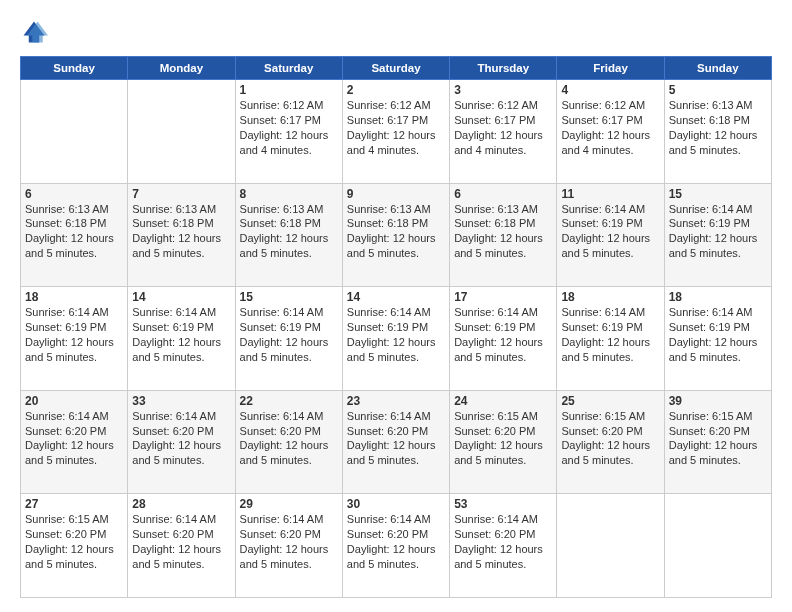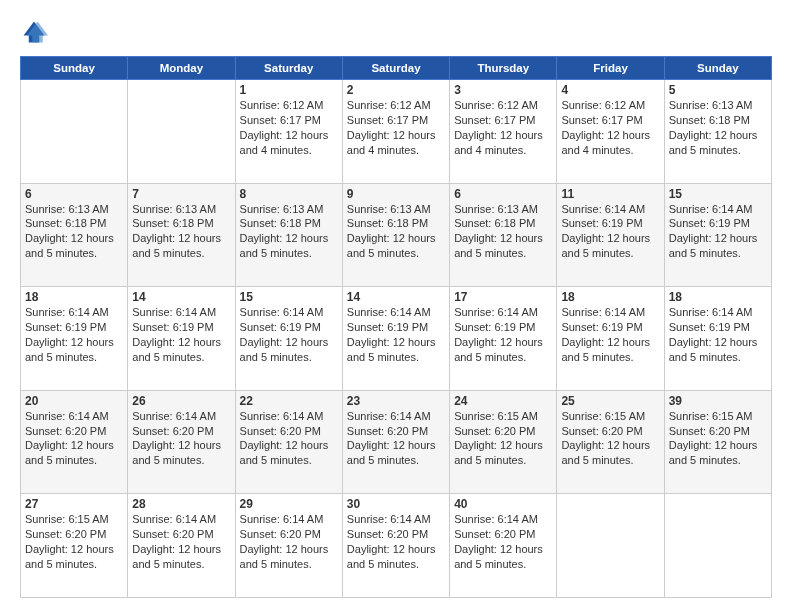--- a/index.html
+++ b/index.html
@@ -280,21 +280,21 @@
         </tr>
         <tr>
           <td>
             <span class="day-num">20</span>
             <div class="day-info" style="white-space: pre-line;">Sunrise: 6:14 AM
 Sunset: 6:20 PM
 Daylight: 12 hours
 and 5 minutes.</div>
           </td>
           <td>
-            <span class="day-num">26</span>
+            <span class="day-num">33</span>
             <div class="day-info" style="white-space: pre-line;">Sunrise: 6:14 AM
 Sunset: 6:20 PM
 Daylight: 12 hours
 and 5 minutes.</div>
           </td>
           <td>
             <span class="day-num">22</span>
             <div class="day-info" style="white-space: pre-line;">Sunrise: 6:14 AM
 Sunset: 6:20 PM
 Daylight: 12 hours
@@ -352,21 +352,21 @@
 and 5 minutes.</div>
           </td>
           <td>
             <span class="day-num">30</span>
             <div class="day-info" style="white-space: pre-line;">Sunrise: 6:14 AM
 Sunset: 6:20 PM
 Daylight: 12 hours
 and 5 minutes.</div>
           </td>
           <td>
-            <span class="day-num">40</span>
+            <span class="day-num">53</span>
             <div class="day-info" style="white-space: pre-line;">Sunrise: 6:14 AM
 Sunset: 6:20 PM
 Daylight: 12 hours
 and 5 minutes.</div>
           </td>
           <td class="empty-cell"></td>
           <td class="empty-cell"></td>
         </tr>
       </tbody>
   </table>

